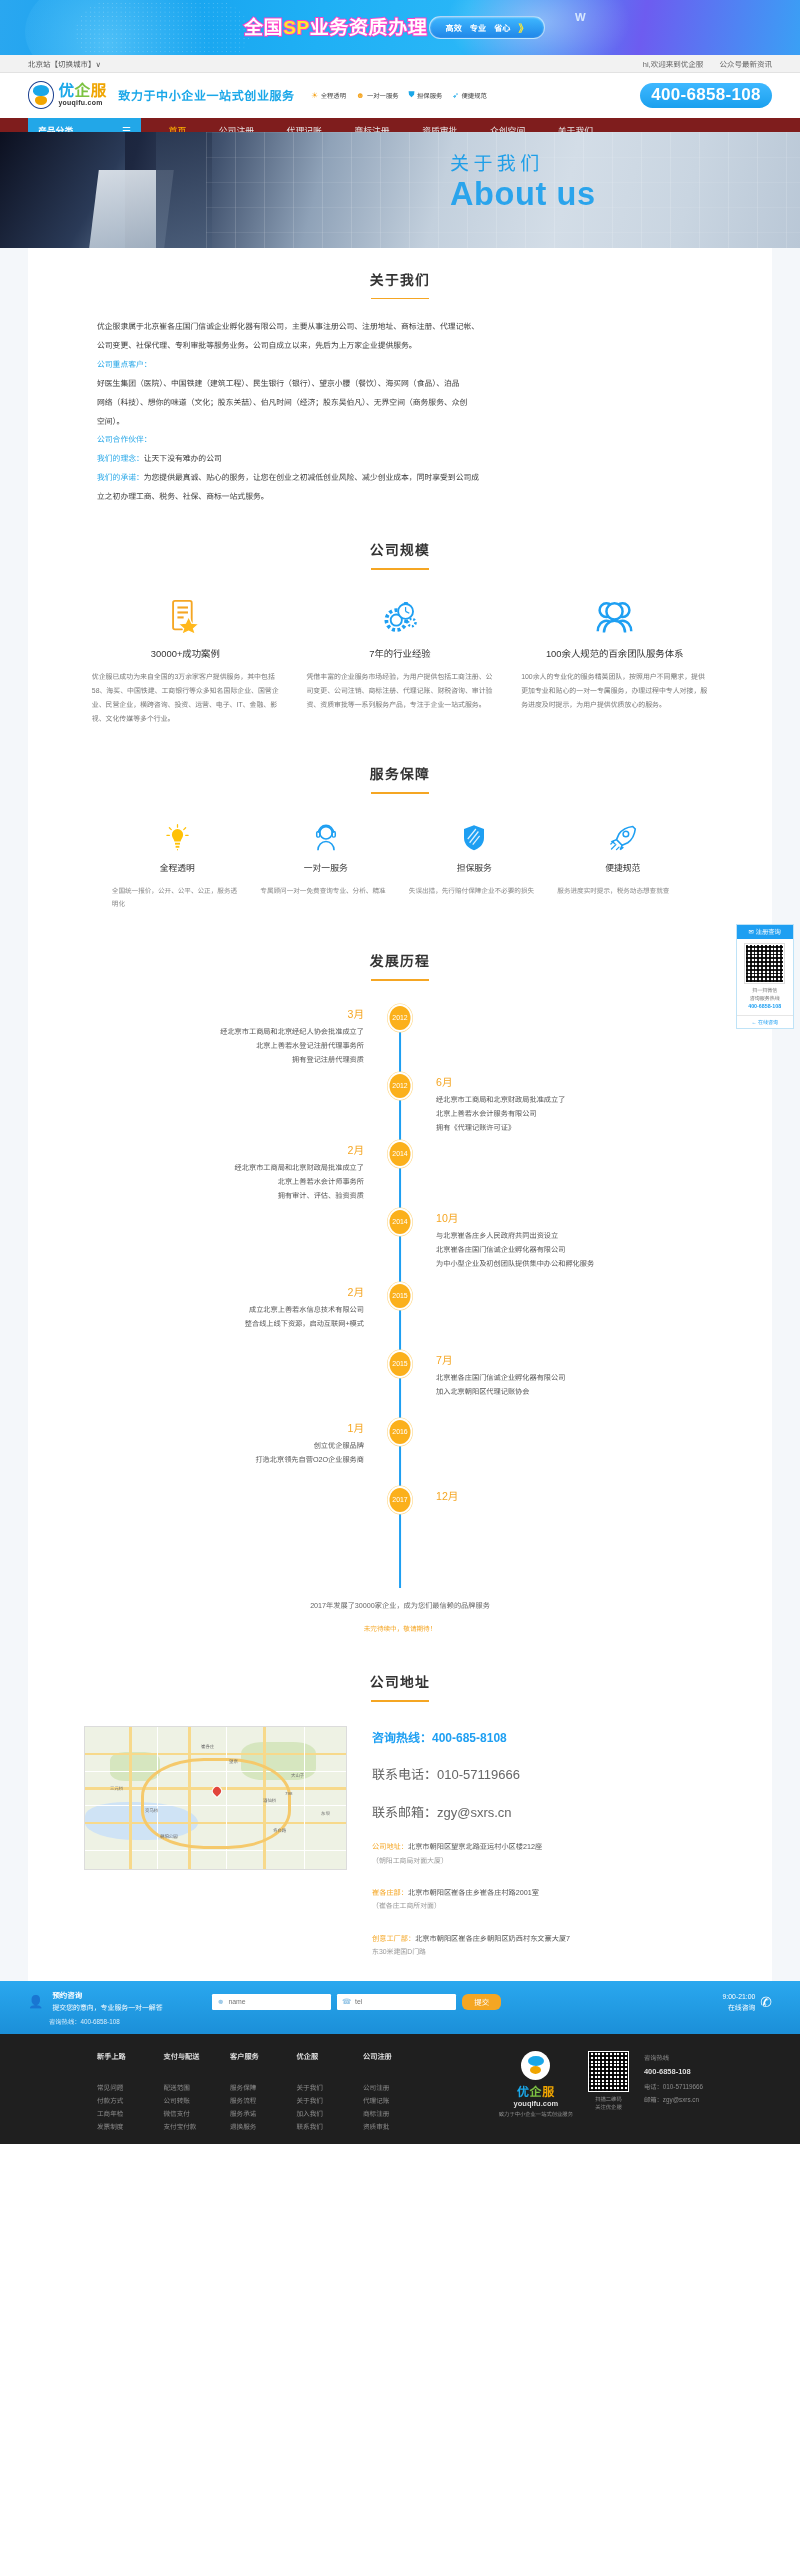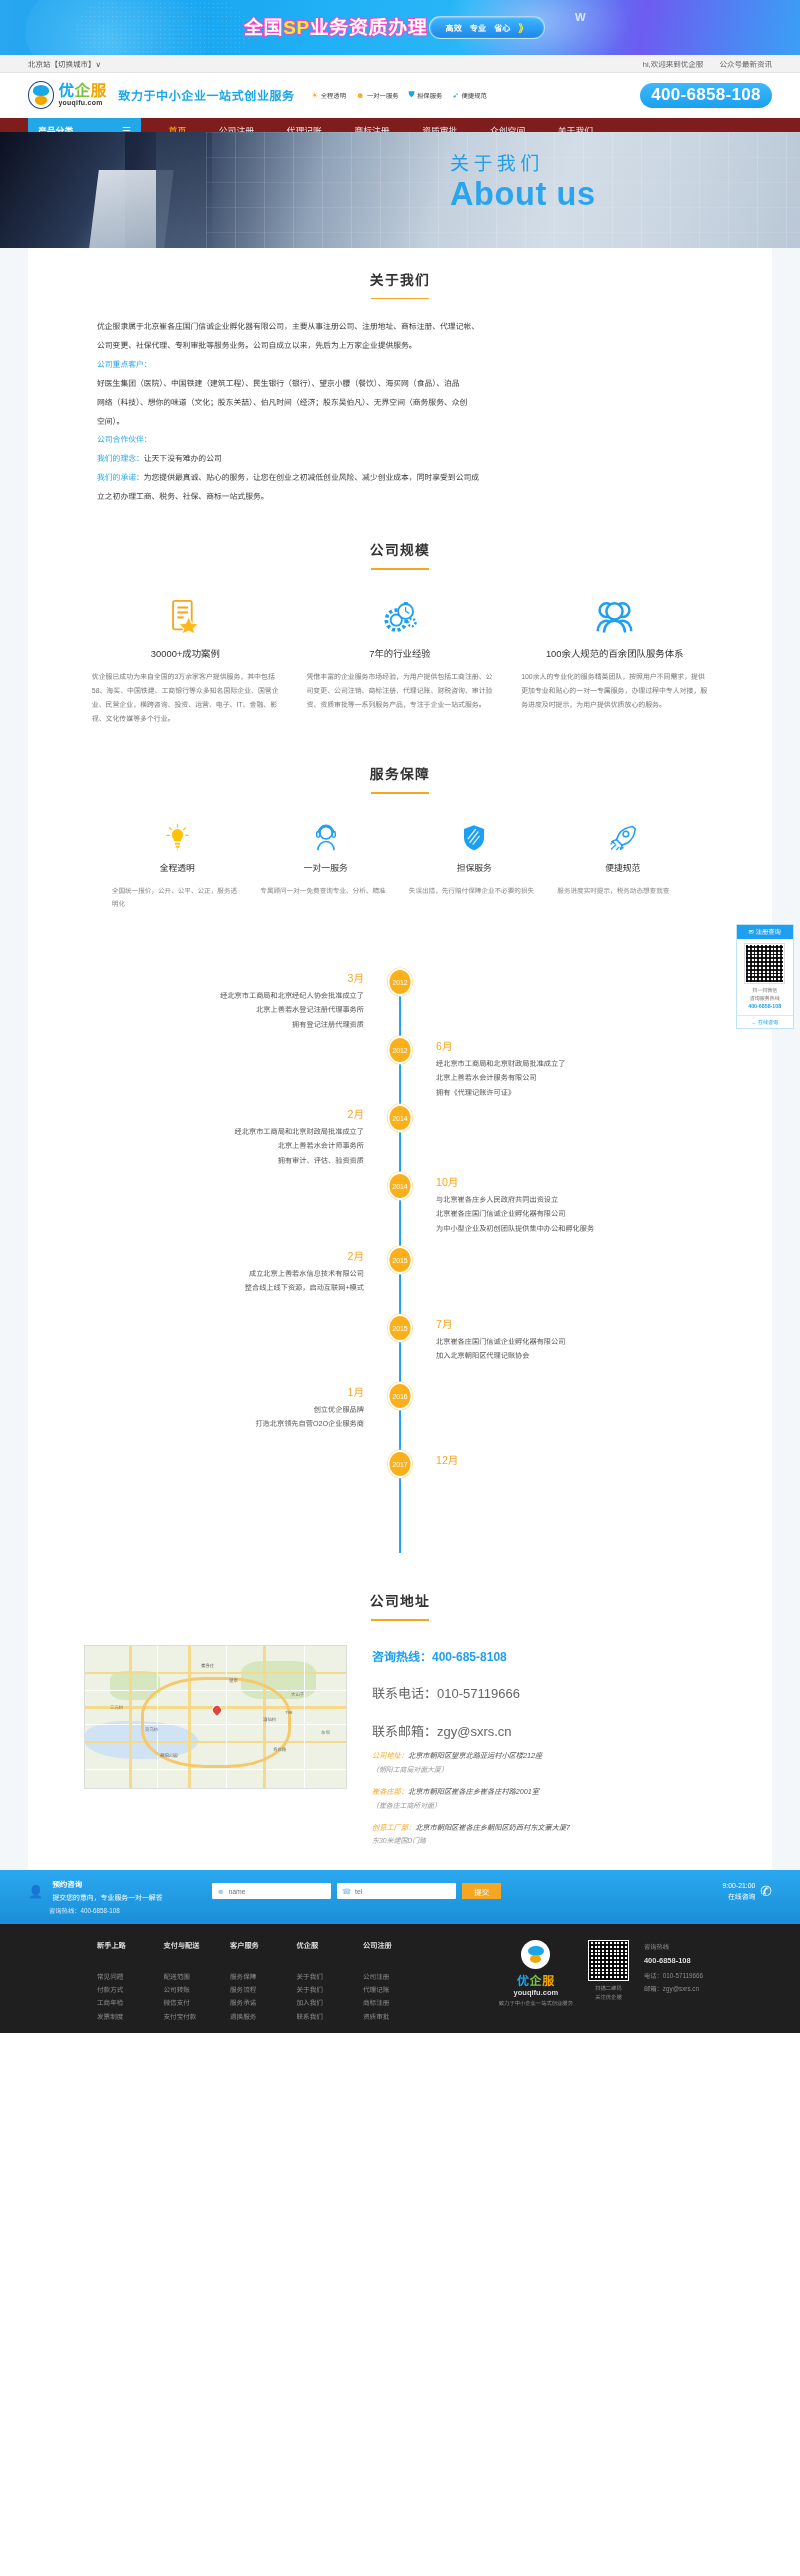--- a/index.html
+++ b/index.html
@@ -230,21 +230,21 @@
   .map .pin {
     position:absolute; left:128px; top:60px; width:8.1px; height:8.1px;
     background:#e2453c; border-radius:50% 50% 50% 0; transform: rotate(-45deg);
     box-shadow: 0 0 0 1.3px rgba(255,255,255,.8);
   }
   .map .lbl-m { position:absolute; font-size:4.4px; color:#6b6b6b; }
 
   .addr-info { flex:1; padding-top: 2.5px; }
   .addr-hot { font-size: 12px; color:#1e9ff2; font-weight:bold; }
   .addr-line { font-size: 13px; color:#666; margin-top: 19px; }
-  .addr-block { margin-top: 9px; font-size: 7.2px; line-height: 1.9; font-style: italic; }
+  .addr-block { margin-top: 19px; font-size: 7.2px; line-height: 1.9; }
   .addr-block .k { color:#f5a623; }
   .addr-block .v { color:#555; }
   .addr-block .sub { color:#999; font-size: 6.9px; }
 
   
   .side-card {
     position:absolute; right: 6.3px; top: 676px; width: 58px;
     border:0.6px solid #bfe3f7; background:#fff; z-index:30;
     text-align:center;
   }
@@ -272,21 +272,21 @@
   .fb-txt .b { font-size: 7.5px; font-weight:bold; }
   .fb-inputs { display:flex; align-items:center; gap: 6.3px; margin-left: 12.5px; }
   .fb-field {
     display:flex; align-items:center; gap:3.8px;
     background:#fff; border-radius: 1.3px; padding: 0 5px; height: 16.3px; width: 119px;
   }
   .fb-field input { border:0; outline:0; font-size: 6.9px; width:100%; color:#555; font-family:inherit; }
   .fb-field .pic { color:#9cc9e8; font-size:7.5px; }
   .fb-submit {
     background:#f5a623; color:#fff; border:0; height: 16.3px; width: 39px;
-    font-size: 7.5px; cursor:pointer; border-radius:0; font-family:inherit;
+    font-size: 7.5px; cursor:pointer; border-radius:6px; font-family:inherit;
   }
   .fb-right { margin-left:auto; display:flex; align-items:center; gap:5px; color:#fff; }
   .fb-right .hrs { font-size:6.9px; line-height:1.6; text-align:right; }
   .fb-right .phic { font-size:13.8px; }
 
   
   .footer { background:#1f1f1f; color:#9a9a9a; padding: 16.3px 0 10px; }
   .footer .wrap { display:flex; }
   .fcols { display:flex; gap: 27.5px; padding-left: 69px; }
   .fcol { min-width: 39px; }
@@ -567,20 +567,24 @@
               </g>
             </svg>
           </div>
           <div class="guar-h">便捷规范</div>
           <div class="guar-p">服务进度实时提示，税务动态想查就查</div>
         </div>
       </div>
     </div>
 
     <div class="tl-wrap">
+      <div class="sec-title">
+        <h2>发展历程</h2>
+        <div class="bar"></div>
+      </div>
 
       <div class="timeline">
         <div class="tl-line"></div>
 
         <div class="tl-row" style="min-height:68px">
           <div class="tl-side left">
             <div class="tl-month">3月</div>
             <div class="tl-desc">
               <div>经北京市工商局和北京经纪人协会批准成立了</div>
               <div>北京上善若水登记注册代理事务所</div>
@@ -668,20 +672,24 @@
 
         <div class="tl-row" style="min-height:88px">
           <div class="tl-side left"></div>
           <div class="tl-side right">
             <div class="tl-month">12月</div>
           </div>
           <div class="tl-dot">2017</div>
         </div>
       </div>
 
+      <div class="tl-foot">
+        <div class="t1">2017年发展了30000家企业，成为您们最信赖的品牌服务</div>
+        <div class="t2">未完待续中，敬请期待！</div>
+      </div>
     </div>
 
     <div class="addr-wrap">
       <div class="sec-title">
         <h2>公司地址</h2>
         <div class="bar"></div>
       </div>
       <div class="addr-body">
         <div class="map">
           <div class="green1"></div>

